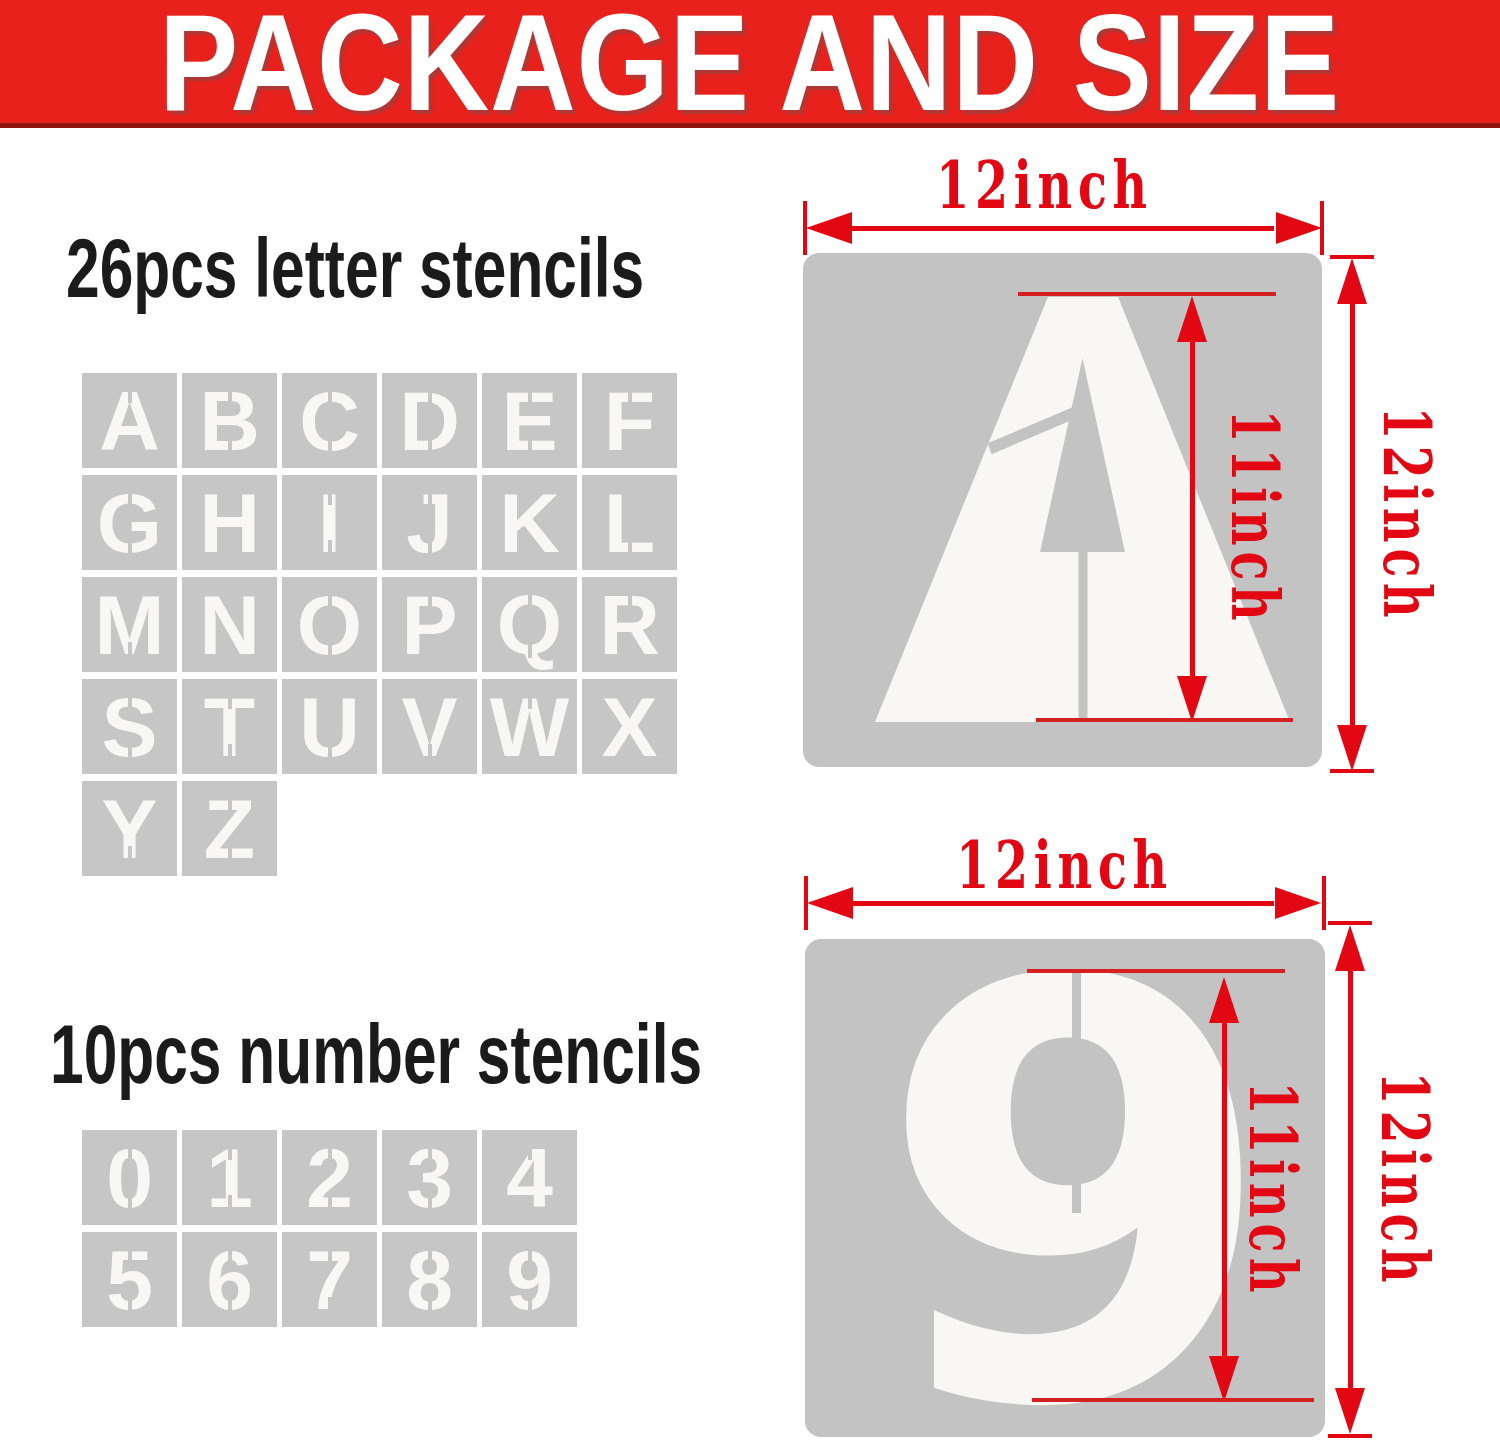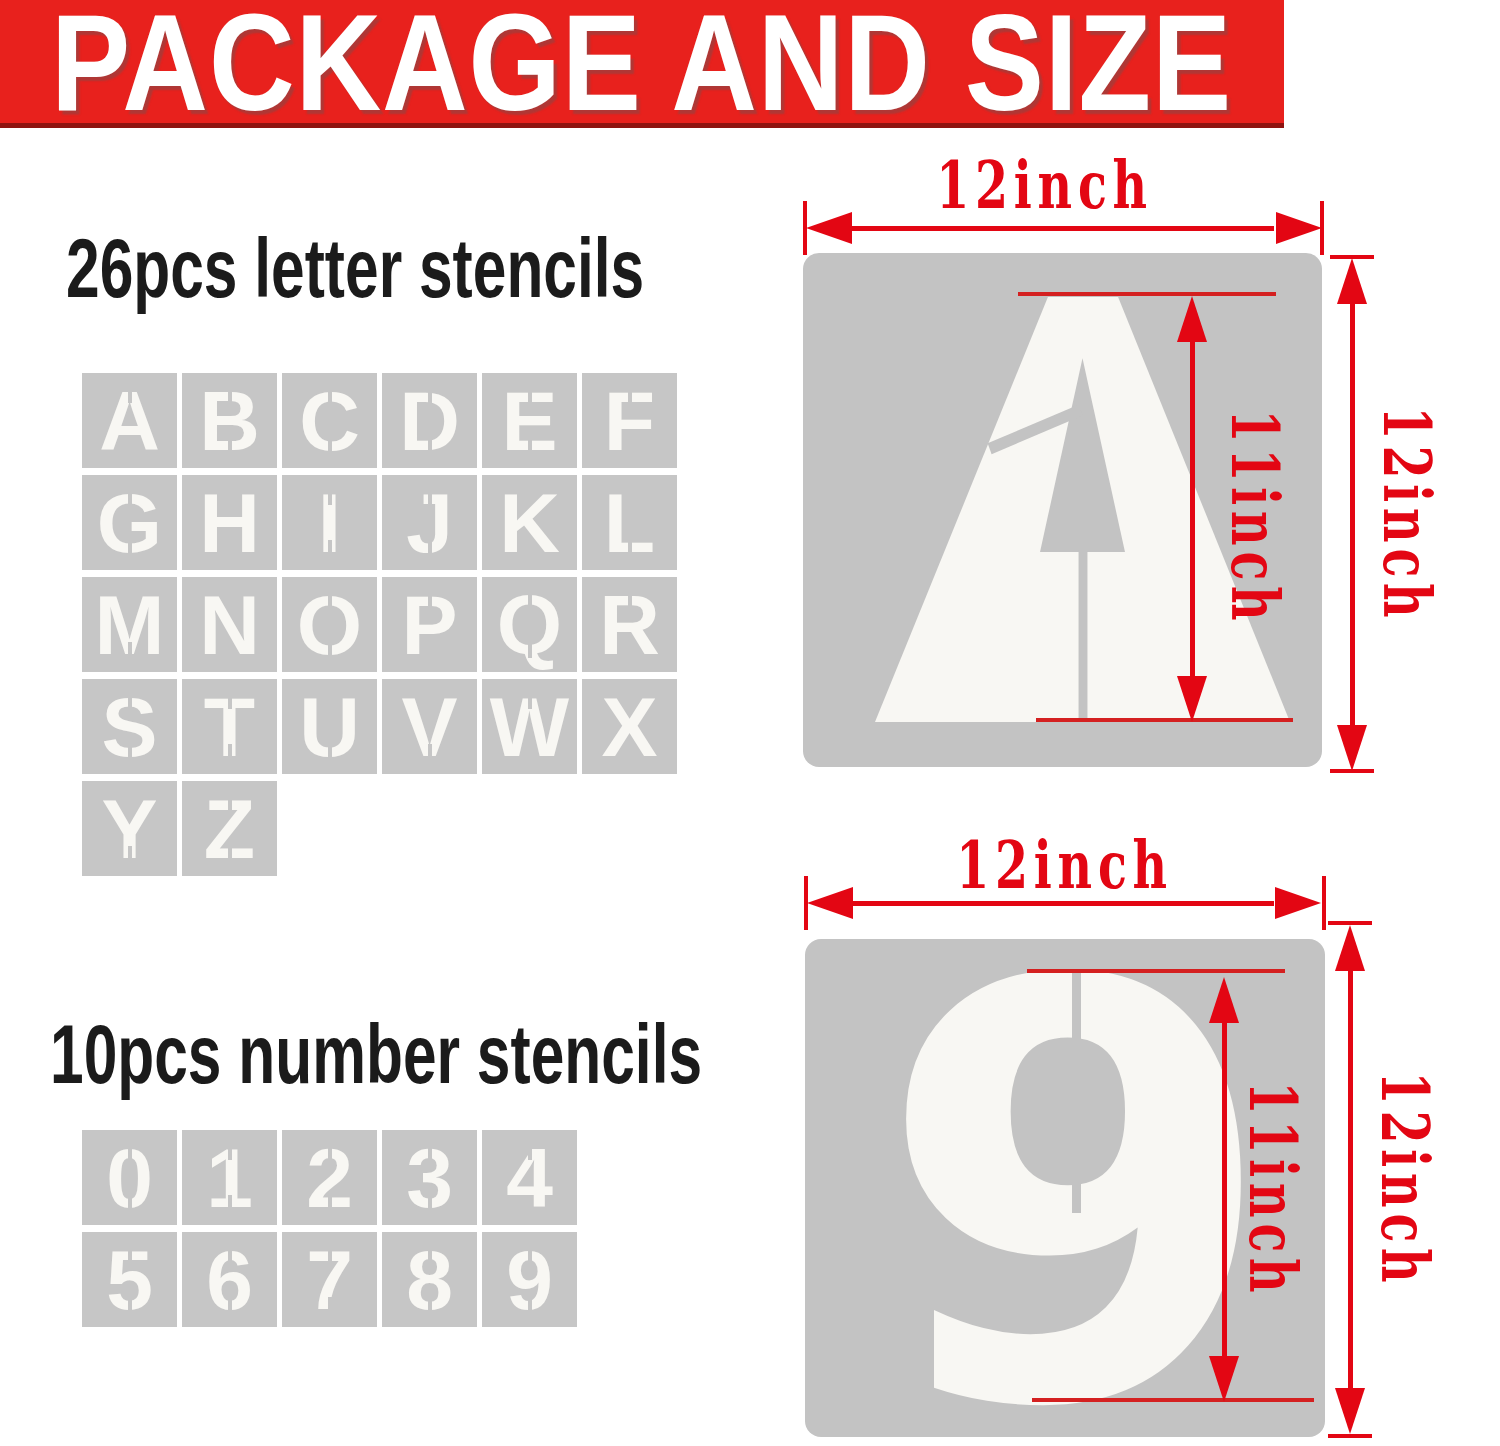--- a/index.html
+++ b/index.html
@@ -1,20 +1,20 @@
 <!DOCTYPE html>
 <html><head>
 <meta charset="utf-8">
 <style>
   html,body{margin:0;padding:0;background:#ffffff;}
   #canvas{position:relative;width:1500px;height:1446px;background:#ffffff;overflow:hidden;
           font-family:"Liberation Sans",sans-serif;}
 
   
-  .banner{position:absolute;left:0;top:0;width:1284px;height:123px;background:#e8211d;
+  .banner{position:absolute;left:0;top:0;width:1500px;height:123px;background:#e8211d;
           border-bottom:5px solid #8f1310;display:flex;align-items:center;justify-content:center;}
   .banner-title{display:inline-block;color:#ffffff;font-weight:bold;font-size:138px;line-height:1;
           letter-spacing:1px;transform:scaleX(0.86);transform-origin:center;
           text-shadow:4px 4px 2px rgba(90,90,90,0.40);white-space:nowrap;}
 
   
   .heading{position:absolute;color:#1b1b1b;font-weight:bold;font-size:84px;line-height:1;
           transform:scaleX(0.72);transform-origin:left top;white-space:nowrap;}
 
   

